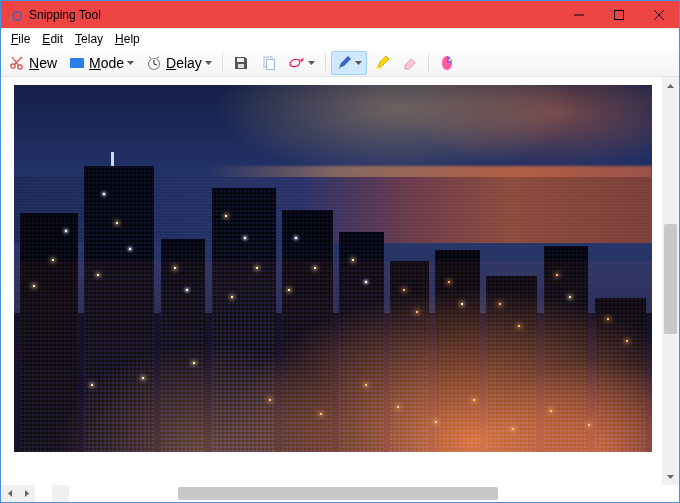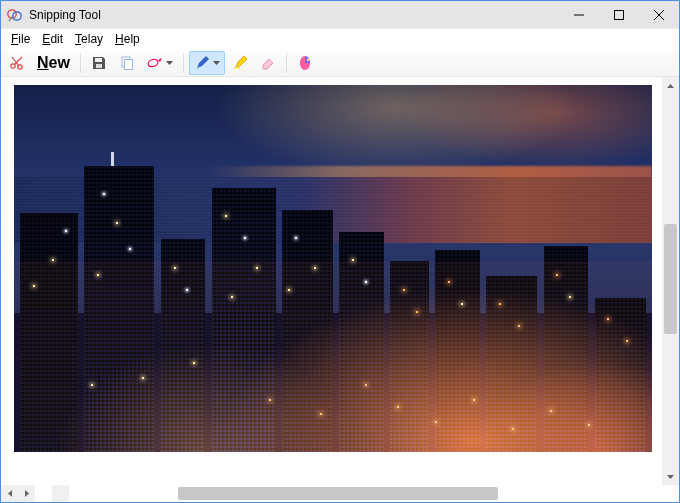--- a/index.html
+++ b/index.html
@@ -1,31 +1,31 @@
 <!DOCTYPE html>
 <html><head>
 <meta charset="utf-8">
 <style>
   * { box-sizing: border-box; margin: 0; padding: 0; font-family: "Segoe UI", Tahoma, sans-serif; }
   body { width: 680px; height: 503px; background: #fff; border: 1px solid #4a90e2; display: flex; flex-direction: column; overflow: hidden; }
   
-  .titlebar { height: 28px; display: flex; align-items: center; background: #e5e5e5; border-bottom: 1px solid #eee; padding-left: 6px; }
+  .titlebar { height: 28px; display: flex; align-items: center; background: #ef4444; border-bottom: 1px solid #eee; padding-left: 6px; }
   .titlebar .app-icon { width: 16px; height: 16px; margin-right: 6px; position: relative; }
   .titlebar .title { font-size: 12px; color: #000; }
   .titlebar .window-controls { margin-left: auto; display: flex; }
   .titlebar .wc { width: 40px; height: 28px; display: flex; align-items: center; justify-content: center; }
   
   .menubar { height: 20px; display: flex; align-items: center; padding: 0 4px; font-size: 12px; color: #000; }
   .menubar .menu-item { padding: 1px 6px; }
   .menubar .menu-item span.ul { text-decoration: underline; }
   
   .toolbar { height: 28px; display: flex; align-items: center; padding: 0 2px; border-bottom: 1px solid #e5e5e5; background: linear-gradient(#fdfdfd, #f4f4f4); }
   .tb-btn { height: 24px; display: flex; align-items: center; padding: 0 4px; margin: 0 1px; border: 1px solid transparent; border-radius: 2px; }
   .tb-btn.sel { background: #cfe8ff; border-color: #9fd0f8; }
-  .tb-btn .label { font-size: 16px; margin-left: 12px; font-weight: bold; }
+  .tb-btn .label { font-size: 14px; margin-left: 4px; }
   .tb-btn .arrow { margin-left: 3px; }
   .sep { width: 1px; height: 20px; background: #ddd; margin: 0 4px; }
   .icon-box { width: 16px; height: 16px; display: flex; align-items: center; justify-content: center; }
   
   .content { flex: 1; position: relative; background: #fff; display: flex; }
   .canvas-region { flex: 1; margin: 3px 0 3px 3px; position: relative; background: #fff; overflow: hidden; }
   .city-image { position: absolute; left: 10px; top: 5px; right: 10px; bottom: 30px; background: #0b0d2a; overflow: hidden; }
   .sky { position:absolute; top:0; left:0; right:0; height:62%;
     background:
       radial-gradient(ellipse 260px 100px at 60% 10%, rgba(255,200,120,0.38), rgba(255,180,100,0) 70%),
@@ -128,20 +128,48 @@
 <div class="toolbar">
   <div class="tb-btn">
     <span class="icon-box">
       <svg width="16" height="16" viewBox="0 0 16 16">
         <circle cx="4" cy="11" r="2.2" fill="none" stroke="#d44" stroke-width="1.2"></circle>
         <circle cx="11" cy="12" r="2.2" fill="none" stroke="#d44" stroke-width="1.2"></circle>
         <path d="M5.5 9.5 L13 2 M9.5 10.5 L3 2" stroke="#d44" stroke-width="1.2" fill="none"></path>
       </svg>
     </span>
     <span class="label"><span style="text-decoration:underline">N</span><span>ew</span></span>
+  </div>
+  <div class="tb-btn">
+    <span class="icon-box">
+      <svg width="16" height="16">
+          <rect x="1" y="3" width="14" height="10" fill="#2b7de9" rx="1"></rect>
+        </svg>
+    </span>
+    <span class="label"><span style="text-decoration:underline">M</span><span>ode</span></span>
+    <span class="arrow">
+        <svg width="7" height="4">
+          <path d="M0 0 L3.5 4 L7 0 Z" fill="#555"></path>
+        </svg>
+      </span>
+  </div>
+  <div class="tb-btn">
+    <span class="icon-box">
+      <svg width="16" height="16" viewBox="0 0 16 16">
+        <circle cx="8" cy="9" r="5.5" fill="#fff" stroke="#888" stroke-width="1.2"></circle>
+        <path d="M8 9 L8 5 M8 9 L11 10" stroke="#444" stroke-width="1.2"></path>
+        <path d="M5 3 L3 2 M11 3 L13 2" stroke="#888" stroke-width="1.2"></path>
+      </svg>
+    </span>
+    <span class="label"><span style="text-decoration:underline">D</span><span>elay</span></span>
+    <span class="arrow">
+        <svg width="7" height="4">
+          <path d="M0 0 L3.5 4 L7 0 Z" fill="#555"></path>
+        </svg>
+      </span>
   </div>
   <div class="sep"></div>
   <div class="tb-btn">
     <span class="icon-box">
       <svg width="16" height="16" viewBox="0 0 16 16">
         <path d="M2 2 H12 L14 4 V14 H2 Z" fill="#555"></path>
         <rect x="4" y="3" width="7" height="4" fill="#eee"></rect>
         <rect x="5" y="9" width="6" height="4" fill="#ddd"></rect>
       </svg>
     </span>

